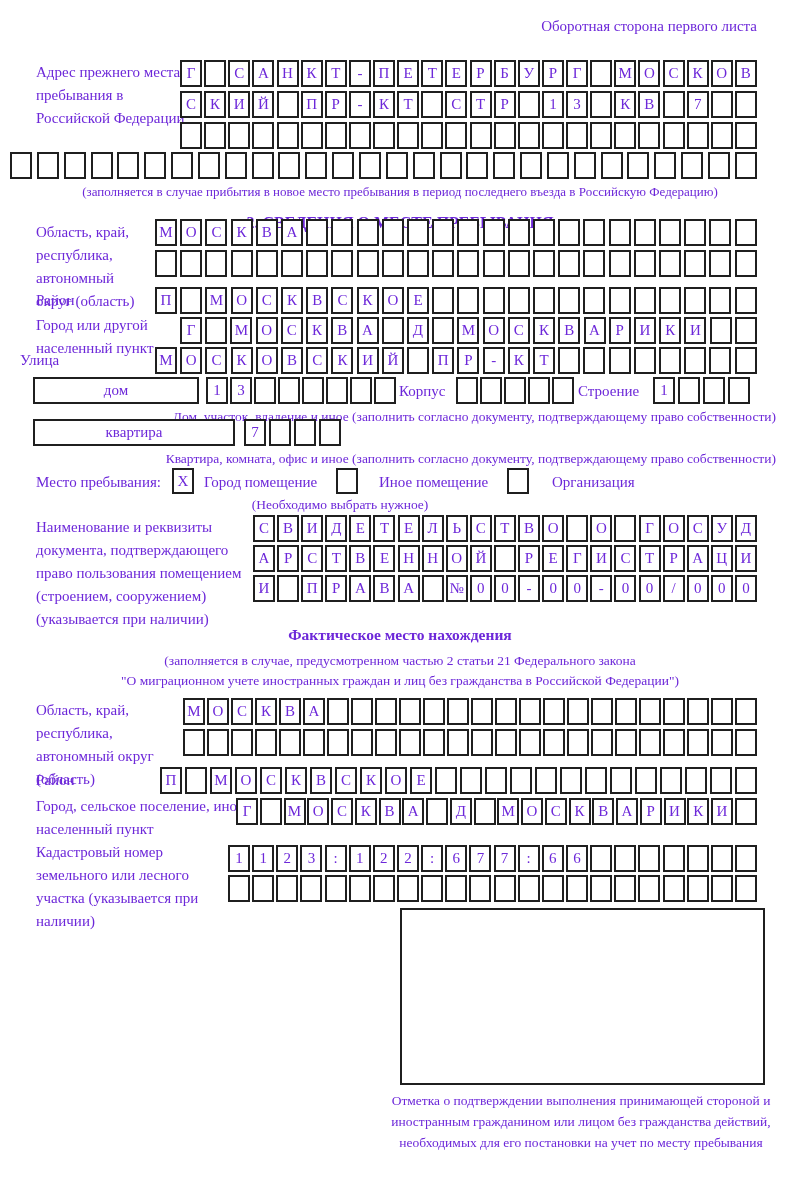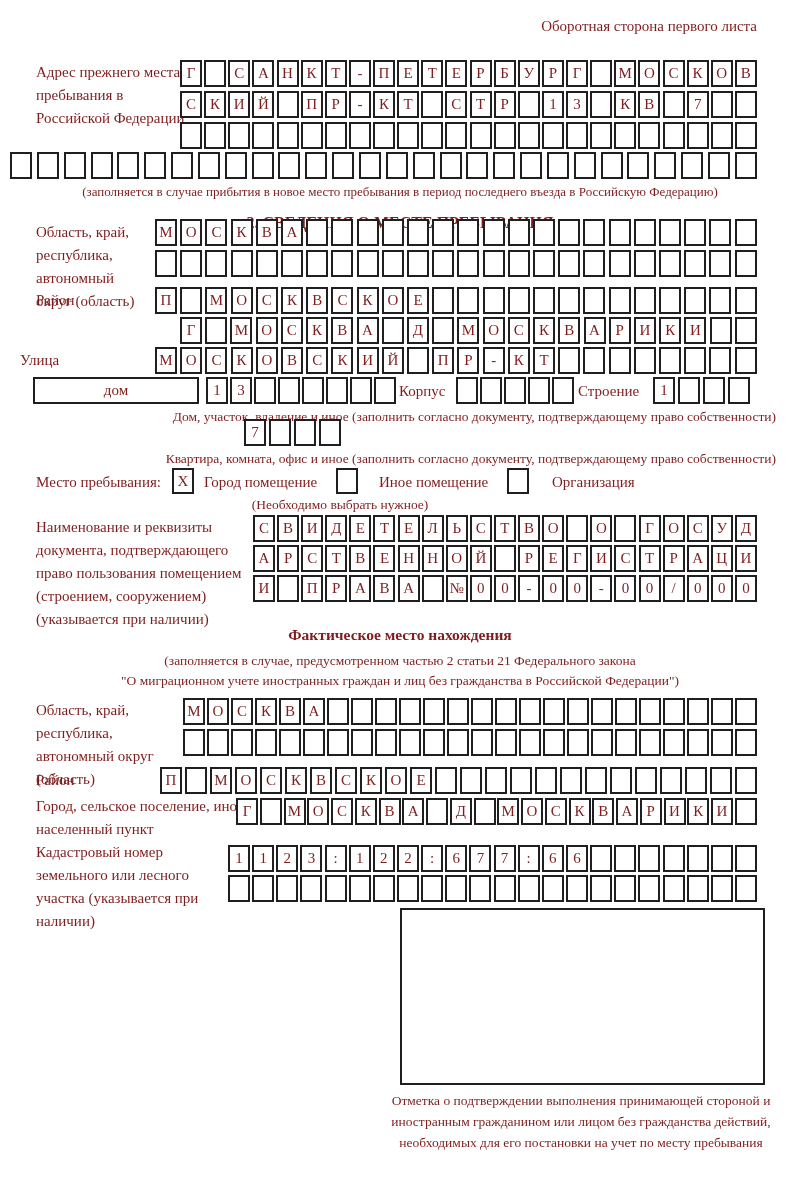--- a/index.html
+++ b/index.html
@@ -1,19 +1,19 @@
 <!DOCTYPE html>
 <html><head>
 <meta charset="utf-8">
 <style>
   * { margin:0; padding:0; box-sizing:border-box; }
   html,body { background:#fff; }
   .page {
     position:relative; width:800px; height:1180px; margin:0 auto;
-    background:#fff; color:#7f1d1d;
+    background:#fff; color:#6d28d9;
     font-family:"Liberation Serif","DejaVu Serif",serif;
     overflow:hidden;
   }
   .label { position:absolute; font-size:15px; line-height:23px; }
   .txt { position:absolute; font-size:15px; line-height:22px; }
   .boxrow { position:absolute; display:flex; justify-content:space-between; }
   .gaprow { position:absolute; display:flex; justify-content:flex-start; gap:2px; }
   .gaprow3 { position:absolute; display:flex; justify-content:flex-start; gap:3px; }
   .cell {
     flex:0 0 auto; width:22px; height:27px; border:2px solid #1f1f1f;
@@ -232,20 +232,21 @@
       <span class="cell"></span>
       <span class="cell"></span>
       <span class="cell"></span>
       <span class="cell"></span>
       <span class="cell"></span>
       <span class="cell"></span>
       <span class="cell"></span>
       <span class="cell"></span>
     </div>
 
+  <div class="label" style="left:36px; top:314px; width:130px;">Город или другой населенный пункт</div>
   <div class="boxrow" style="left:180px; top:317px; width:577px;">
       <span class="cell">Г</span>
       <span class="cell"></span>
       <span class="cell">М</span>
       <span class="cell">О</span>
       <span class="cell">С</span>
       <span class="cell">К</span>
       <span class="cell">В</span>
       <span class="cell">А</span>
       <span class="cell"></span>
@@ -314,20 +315,21 @@
     </div>
   <div class="txt" style="left:578px; top:380px;">Строение</div>
   <div class="gaprow3" style="left:653px; top:377px;">
       <span class="cell">1</span>
       <span class="cell"></span>
       <span class="cell"></span>
       <span class="cell"></span>
     </div>
   <div class="caption-left" style="left:36px; top:407px; width:740px;">Дом, участок, владение и иное (заполнить согласно документу, подтверждающему право собственности)</div>
 
+  <div class="widebox" style="left:33px; top:419px; width:202px;">квартира</div>
   <div class="gaprow3" style="left:244px; top:419px;">
       <span class="cell">7</span>
       <span class="cell"></span>
       <span class="cell"></span>
       <span class="cell"></span>
     </div>
   <div class="caption-left" style="left:36px; top:449px; width:740px;">Квартира, комната, офис и иное (заполнить согласно документу, подтверждающему право собственности)</div>
 
   <div class="txt" style="left:36px; top:471px;">Место пребывания:</div>
   <div class="chk" style="left:172px; top:468px;">X</div>

